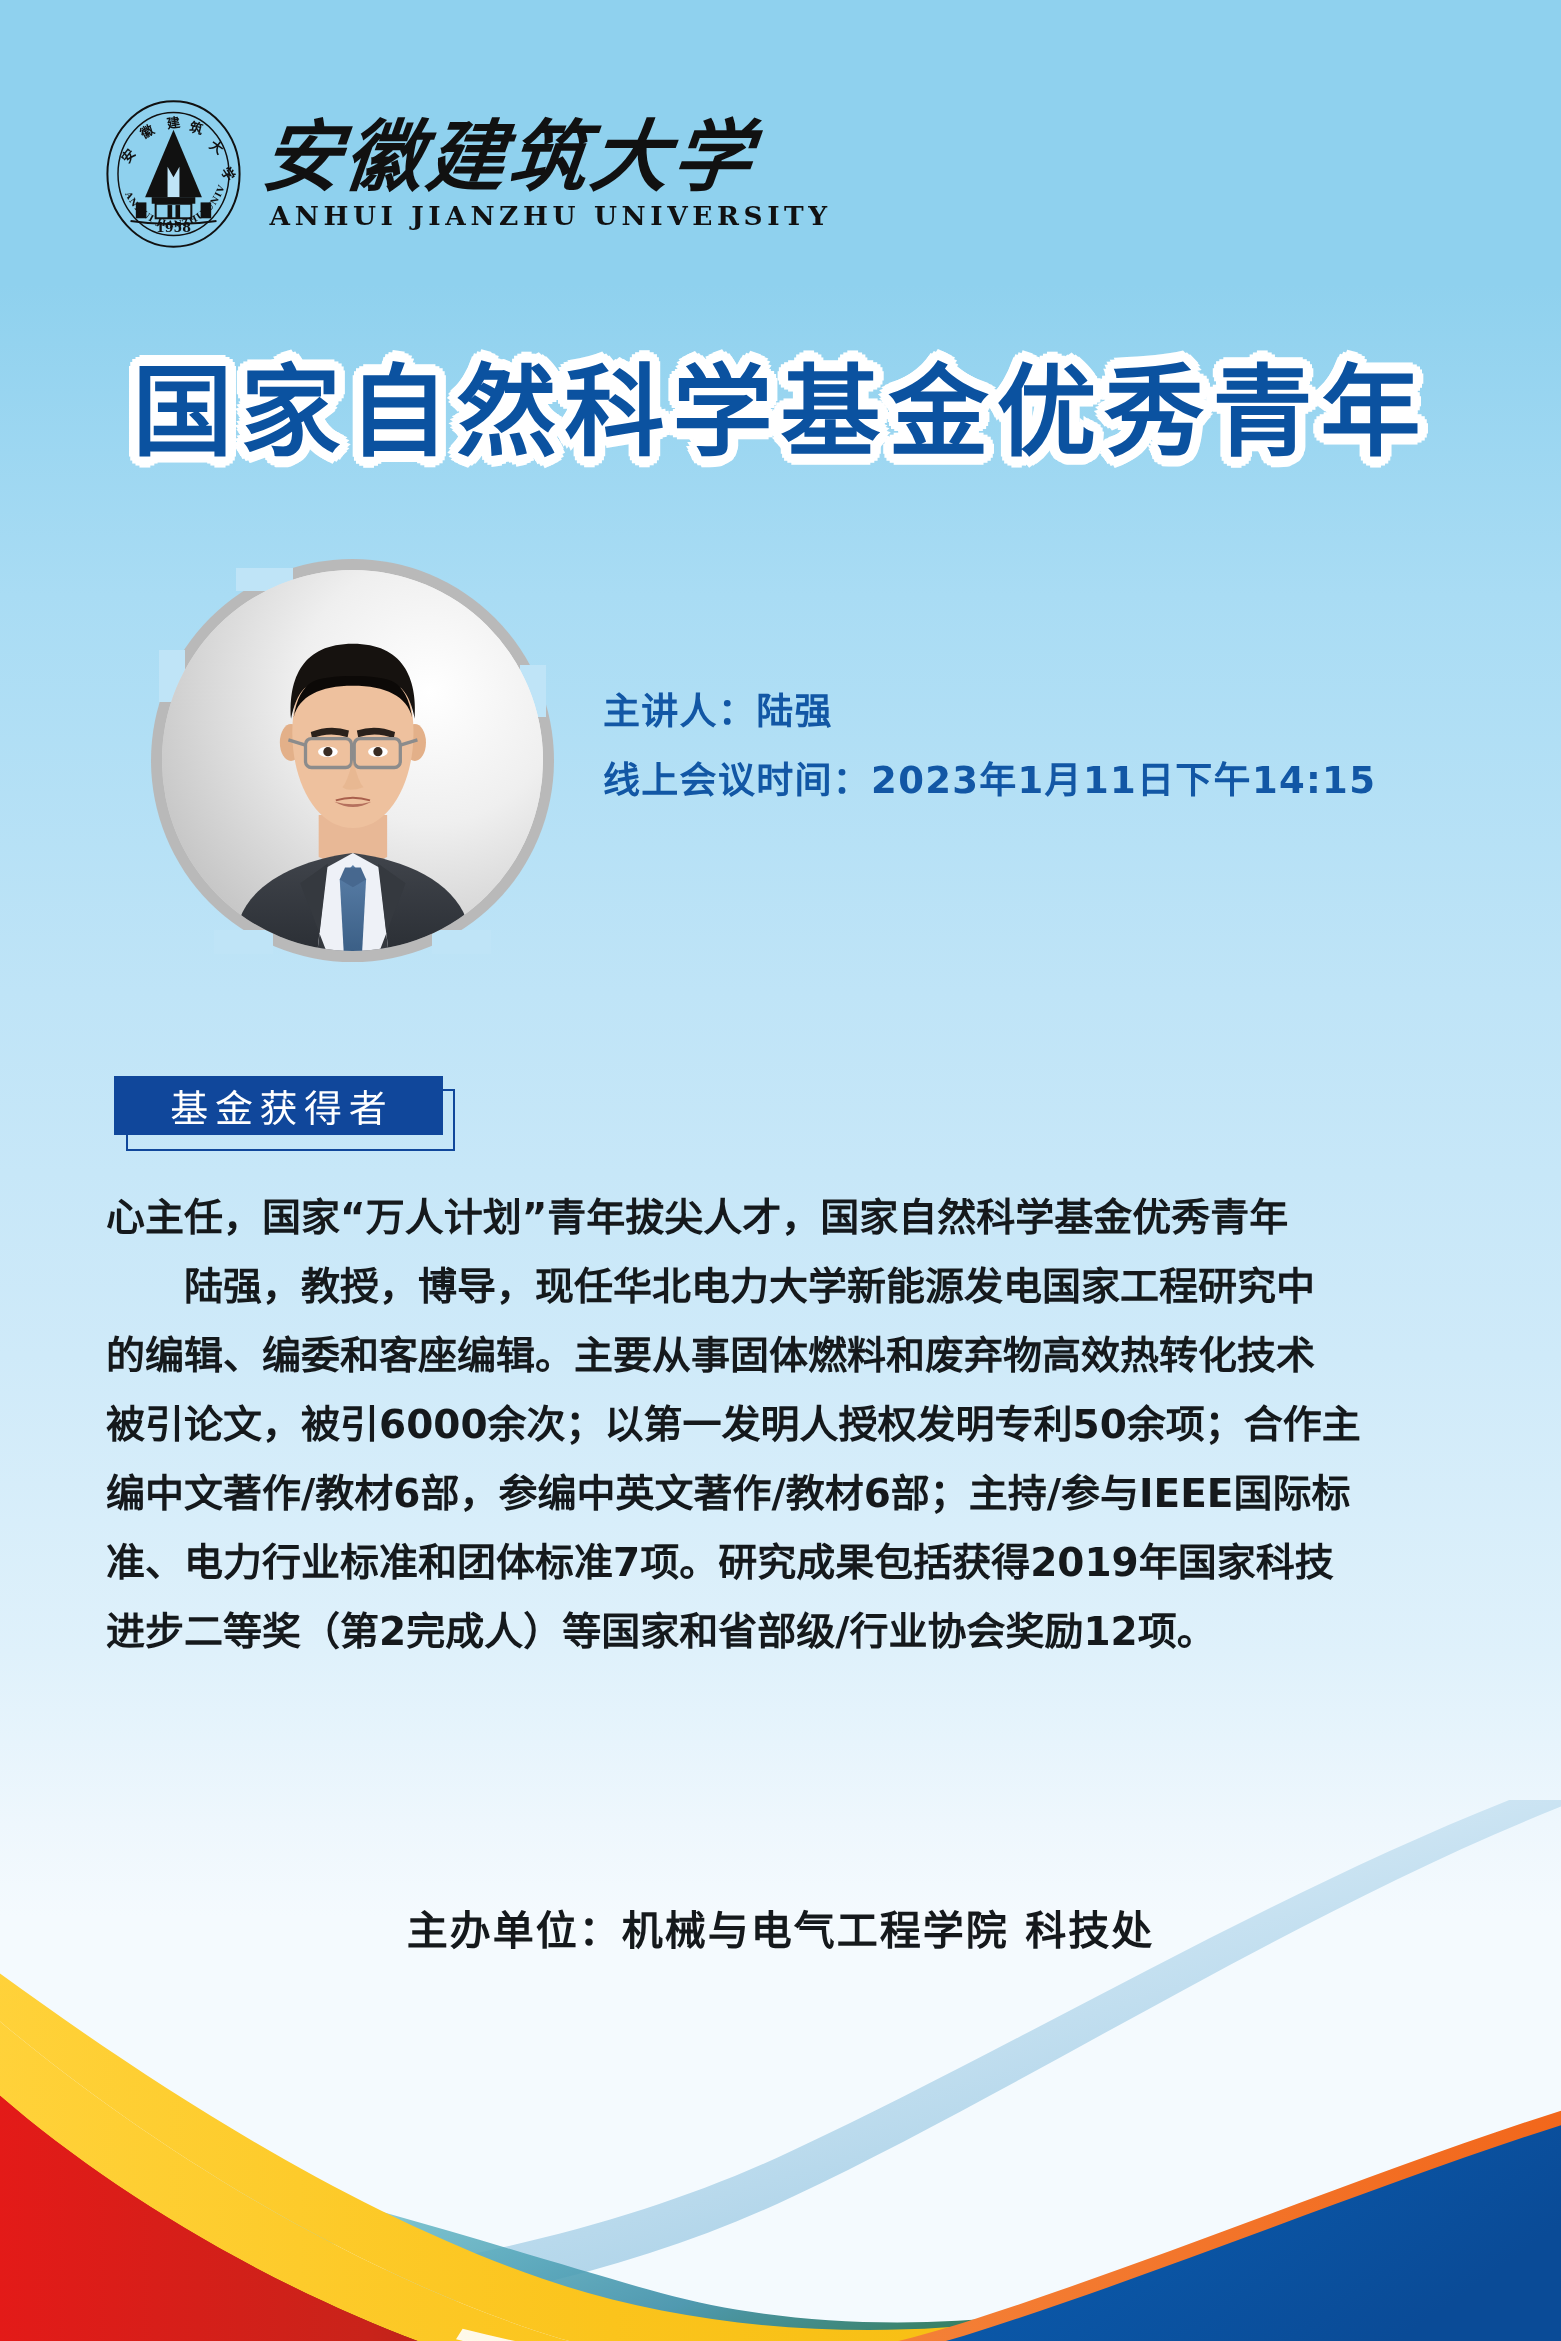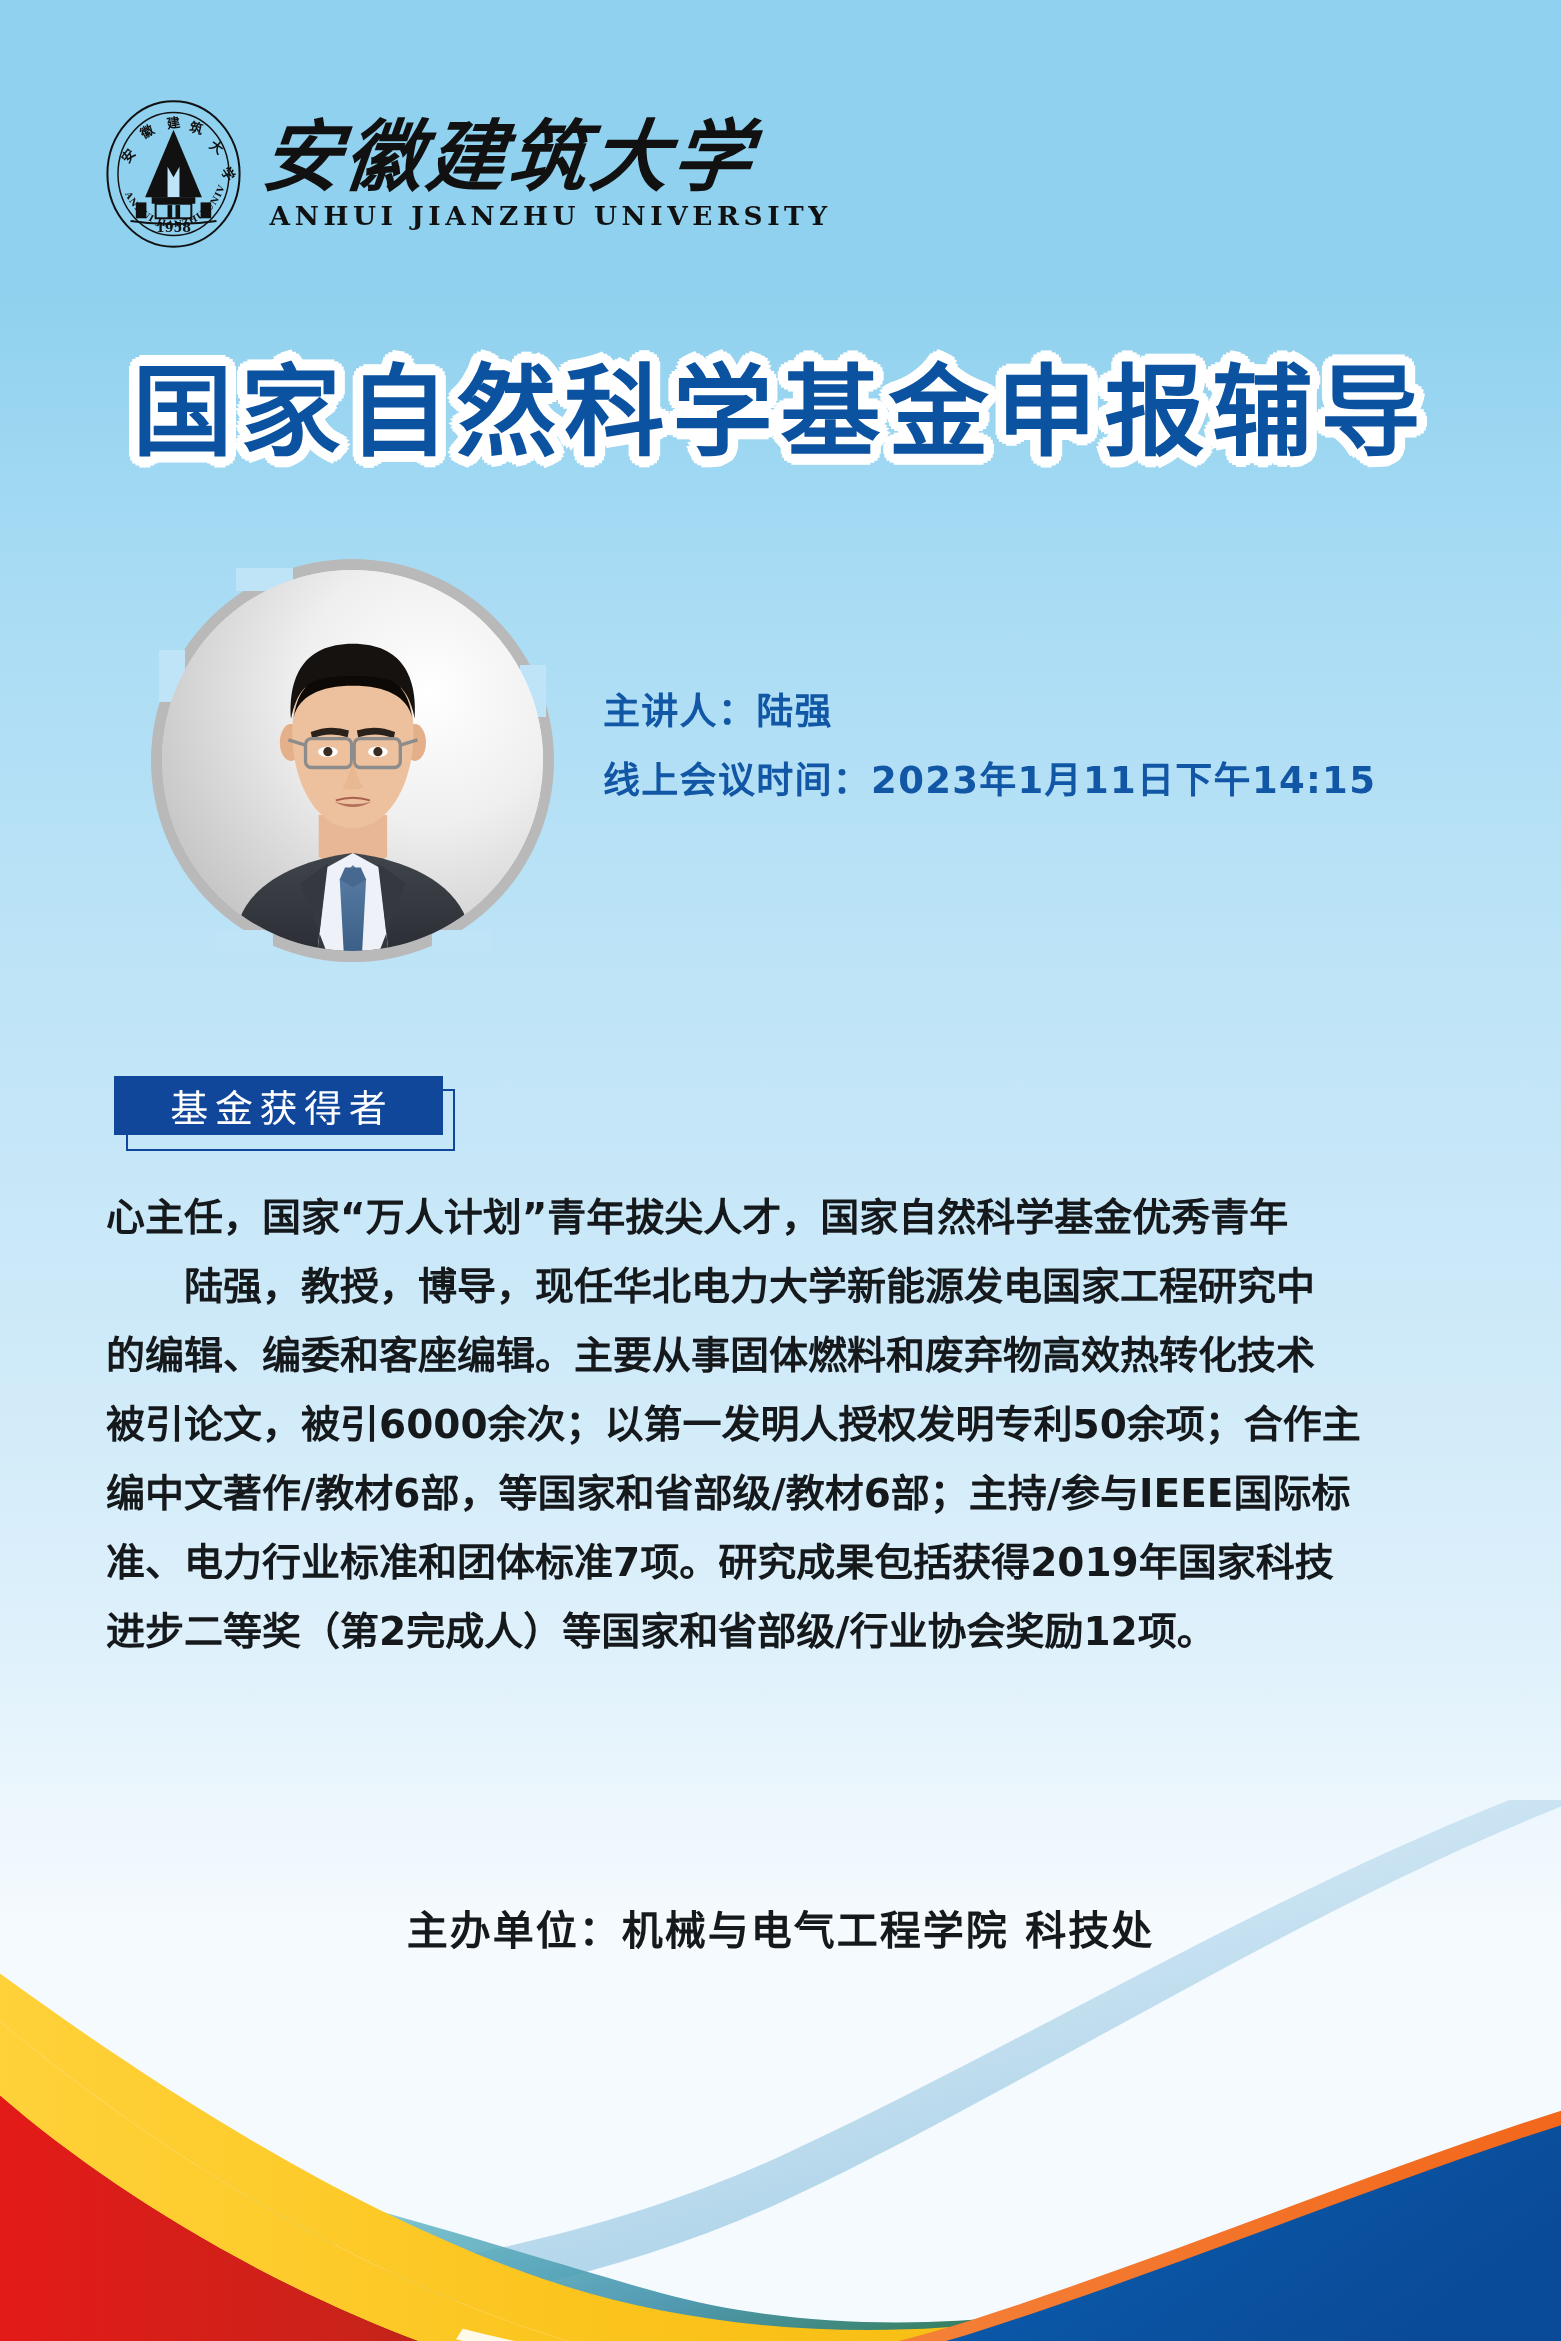--- a/index.html
+++ b/index.html
@@ -188,21 +188,21 @@
           <text x="176" y="110" transform="rotate(58 176 110)">学</text>
         </g>
       </svg>
     </div>
     <div class="wordmark">
       <div class="wordmark-cn">安徽建筑大学</div>
       <div class="wordmark-en">ANHUI JIANZHU UNIVERSITY</div>
     </div>
   </div>
 
-  <div class="main-title">国家自然科学基金申报辅导</div>
+  <div class="main-title">国家自然科学基金优秀青年</div>
 
   <div class="portrait-wrap">
     <div class="portrait-ring"></div>
     <div class="ring-notch notch-ttl"></div>
     <div class="ring-notch notch-tl"></div>
     <div class="ring-notch notch-tr"></div>
     <div class="ring-notch notch-bl"></div>
     <div class="ring-notch notch-br"></div>
     <div class="portrait-photo">
       <svg class="ph-svg" viewBox="0 0 580 580" xmlns="http://www.w3.org/2000/svg">
@@ -275,21 +275,21 @@
     <div class="sh-box">
       <span>基金获得者</span>
     </div>
   </div>
 
   <div class="bio">
     <span class="ln">心主任，国家“万人计划”青年拔尖人才，国家自然科学基金优秀青年</span>
     <span class="ln">　　陆强，教授，博导，现任华北电力大学新能源发电国家工程研究中</span>
     <span class="ln">的编辑、编委和客座编辑。主要从事固体燃料和废弃物高效热转化技术</span>
     <span class="ln">被引论文，被引6000余次；以第一发明人授权发明专利50余项；合作主</span>
-    <span class="ln">编中文著作/教材6部，等国家和省部级/教材6部；主持/参与IEEE国际标</span>
+    <span class="ln">编中文著作/教材6部，参编中英文著作/教材6部；主持/参与IEEE国际标</span>
     <span class="ln">准、电力行业标准和团体标准7项。研究成果包括获得2019年国家科技</span>
     <span class="ln">进步二等奖（第2完成人）等国家和省部级/行业协会奖励12项。</span>
   </div>
 
   <div class="waves">
     <svg viewBox="0 0 2362 820" preserveAspectRatio="none" xmlns="http://www.w3.org/2000/svg">
       <defs>
         <linearGradient id="gYellow" x1="0" y1="0" x2="1" y2="0">
           <stop offset="0%" stop-color="#FFD23A"></stop>
           <stop offset="55%" stop-color="#FBC41C"></stop>

